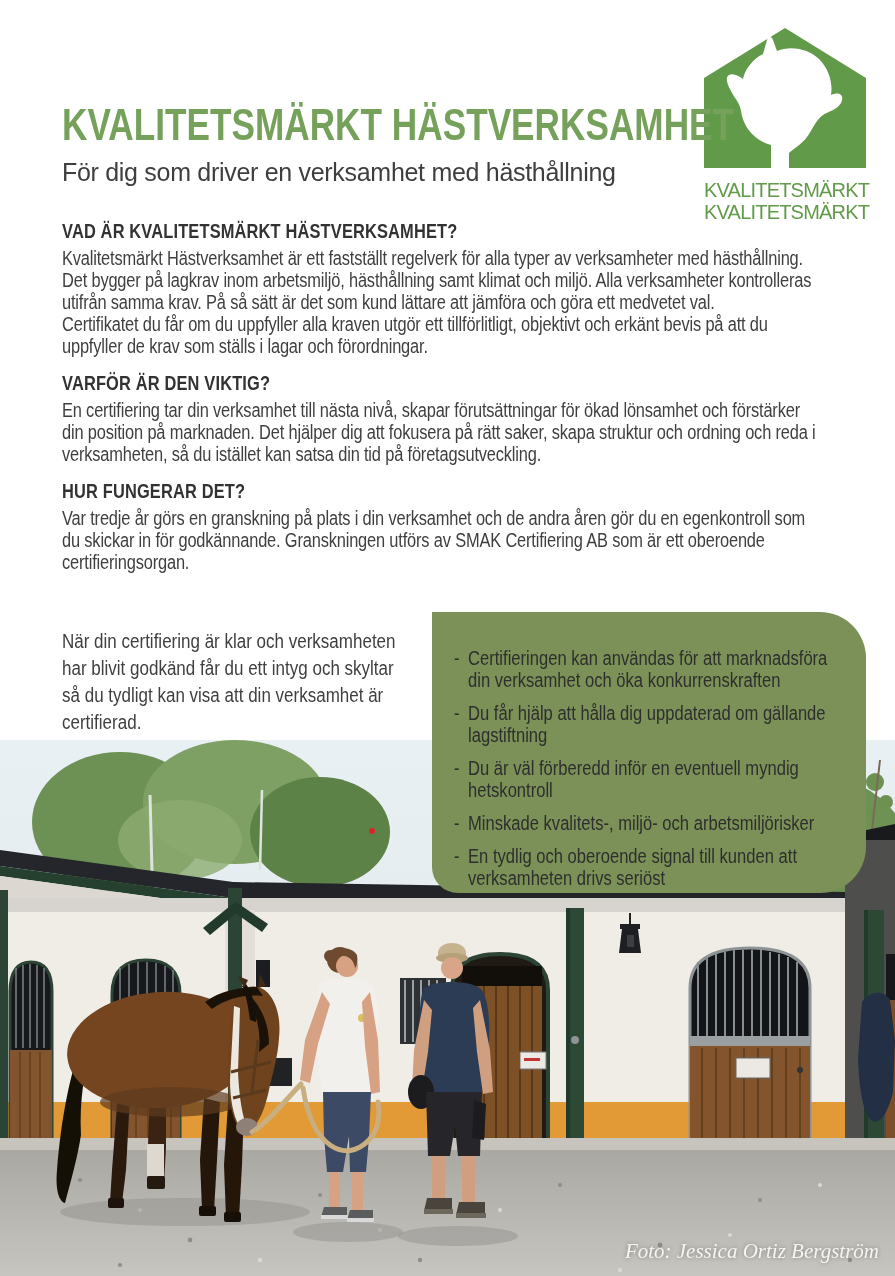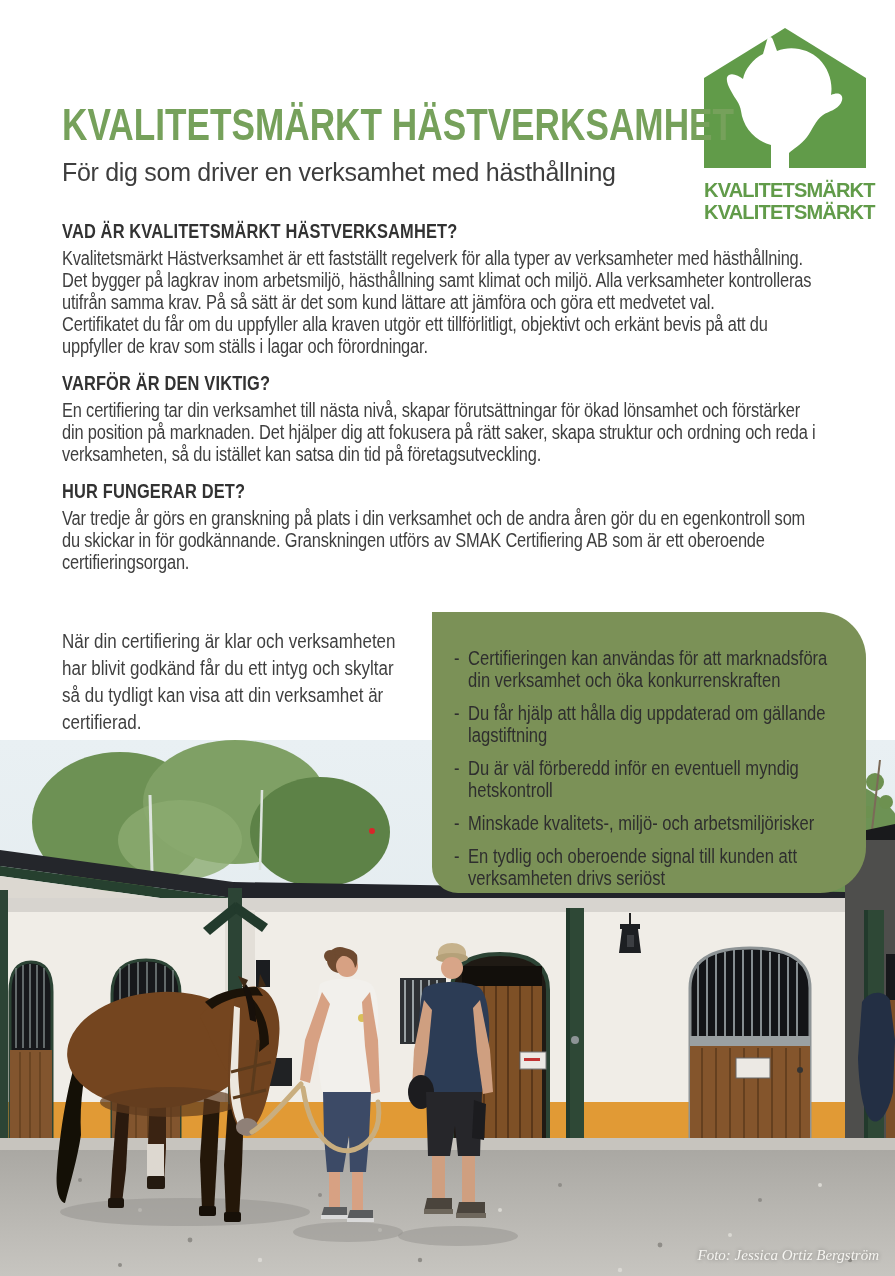--- a/index.html
+++ b/index.html
@@ -5,21 +5,21 @@
   html,body{margin:0;padding:0;background:#ffffff;}
   .page{position:relative;width:895px;height:1276px;background:#fff;overflow:hidden;
         font-family:"Liberation Sans",sans-serif;color:#3f3f3f;}
   
   .masthead{position:absolute;left:62px;top:100px;}
   .title{margin:0;font-size:44px;font-weight:700;color:#76a15b;white-space:nowrap;
          transform:scaleX(0.80);transform-origin:0 0;letter-spacing:0;}
   .subtitle{margin:8px 0 0;font-size:25px;color:#3e3e3e;letter-spacing:-0.3px;white-space:nowrap;}
   
   .logo{position:absolute;left:704px;top:28px;width:162px;text-align:center;}
-  .logo-text{margin-top:7px;font-weight:700;font-size:20px;line-height:22px;color:#619b49;
+  .logo-text{margin-top:7px;font-weight:400;font-size:20px;line-height:22px;color:#619b49;
              letter-spacing:-0.8px;}
   
   .sections{position:absolute;left:62px;top:220px;width:930px;
             transform:scaleX(0.82);transform-origin:0 0;}
   .section{margin:0 0 15px;}
   .section h2{margin:0 0 4px;font-size:20px;font-weight:700;color:#323232;letter-spacing:0.2px;}
   .section p{margin:0;font-size:20px;line-height:22px;color:#3f3f3f;letter-spacing:-0.2px;}
   
   .aside{position:absolute;left:62px;top:628px;width:402px;
          transform:scaleX(0.85);transform-origin:0 0;
@@ -30,21 +30,21 @@
             padding:35px 0 0 22px;}
   .benefits ul{list-style:none;margin:0;padding:0;width:462px;
                transform:scaleX(0.85);transform-origin:0 0;}
   .benefits li{display:flex;gap:10px;margin-bottom:11px;font-size:19.5px;line-height:22px;
                color:#2e2e2e;}
   .benefits .dash{flex:0 0 auto;}
   
   .photo{position:absolute;left:0;top:740px;width:895px;height:536px;z-index:1;}
   .photo svg{display:block;}
   .credit{position:absolute;right:16px;bottom:12px;z-index:4;
-          font-family:"Liberation Serif",serif;font-style:italic;font-size:15px;
+          font-family:"Liberation Serif",serif;font-style:italic;font-size:21px;
           color:#f6f5f1;text-shadow:0 0 4px rgba(0,0,0,0.35);}
 </style>
 </head>
 <body>
 
 <div class="page">
 
   <div class="logo">
     <svg width="162" height="140" viewBox="0 0 162 140" aria-hidden="true">
       <polygon points="0,50 81,0 162,50 162,140 0,140" fill="#619b49"></polygon>

